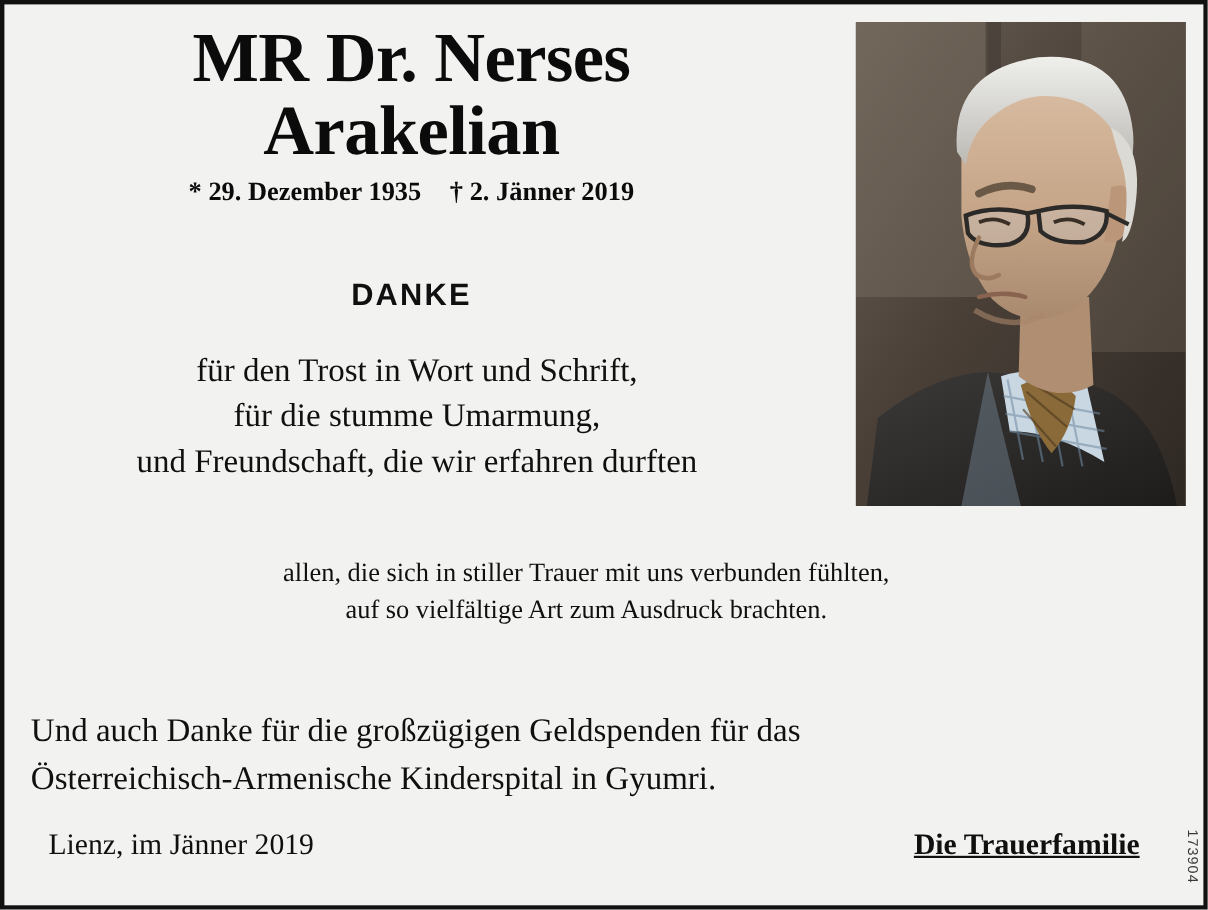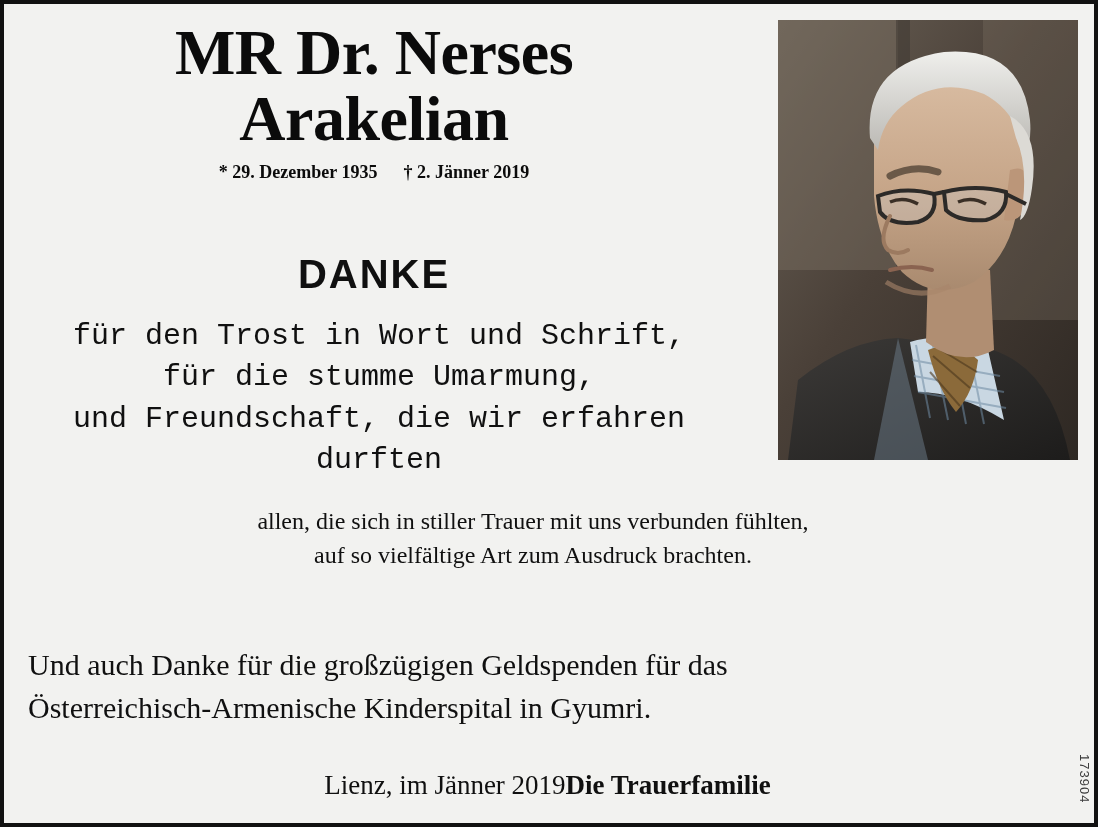--- a/index.html
+++ b/index.html
@@ -50,48 +50,47 @@
     font-family: "Liberation Serif", serif;
     font-weight: bold;
     font-size: 64px;
     line-height: 1.03;
     color: #0b0b0b;
     letter-spacing: -0.5px;
   }
   .dates {
     margin-top: 10px;
     font-weight: bold;
-    font-size: 18px;
+    font-size: 24px;
     color: #0b0b0b;
   }
   .dates .sep { display: inline-block; width: 26px; }
 
   .danke {
     position: absolute;
     left: 20px;
     top: 248px;
     width: 700px;
     text-align: center;
     font-family: "Liberation Sans", sans-serif;
     font-weight: bold;
-    font-size: 40px;
+    font-size: 28px;
     letter-spacing: 2px;
     color: #101010;
   }
 
   .verse {
     position: absolute;
     left: 10px;
     top: 312px;
     width: 730px;
     text-align: center;
     font-size: 30px;
     line-height: 1.38;
     color: #101010;
-    font-family: Liberation Mono, monospace;
   }
 
   .para2 {
     position: absolute;
     left: 24px;
     top: 500px;
     width: 1010px;
     text-align: center;
     font-size: 24px;
     line-height: 1.42;
@@ -106,34 +105,35 @@
     text-align: left;
     font-size: 30px;
     line-height: 1.42;
     color: #101010;
   }
 
   .footer {
     position: absolute;
     left: 40px;
     right: 40px;
-    bottom: 22px;
+    bottom: 40px;
     display: flex;
-    justify-content: center;
+    justify-content: space-between;
     align-items: flex-end;
   }
   .place {
     font-size: 27px;
     color: #101010;
   }
   .family {
     font-size: 27px;
     font-weight: bold;
     color: #101010;
-    margin-right: 3px;
+    margin-right: 18px;
+    text-decoration: underline;
   }
   .refcode {
     position: absolute;
     right: 2px;
     bottom: 20px;
     font-family: "Liberation Sans", sans-serif;
     font-size: 13px;
     color: #3a3a3a;
     writing-mode: vertical-rl;
     letter-spacing: 1px;

